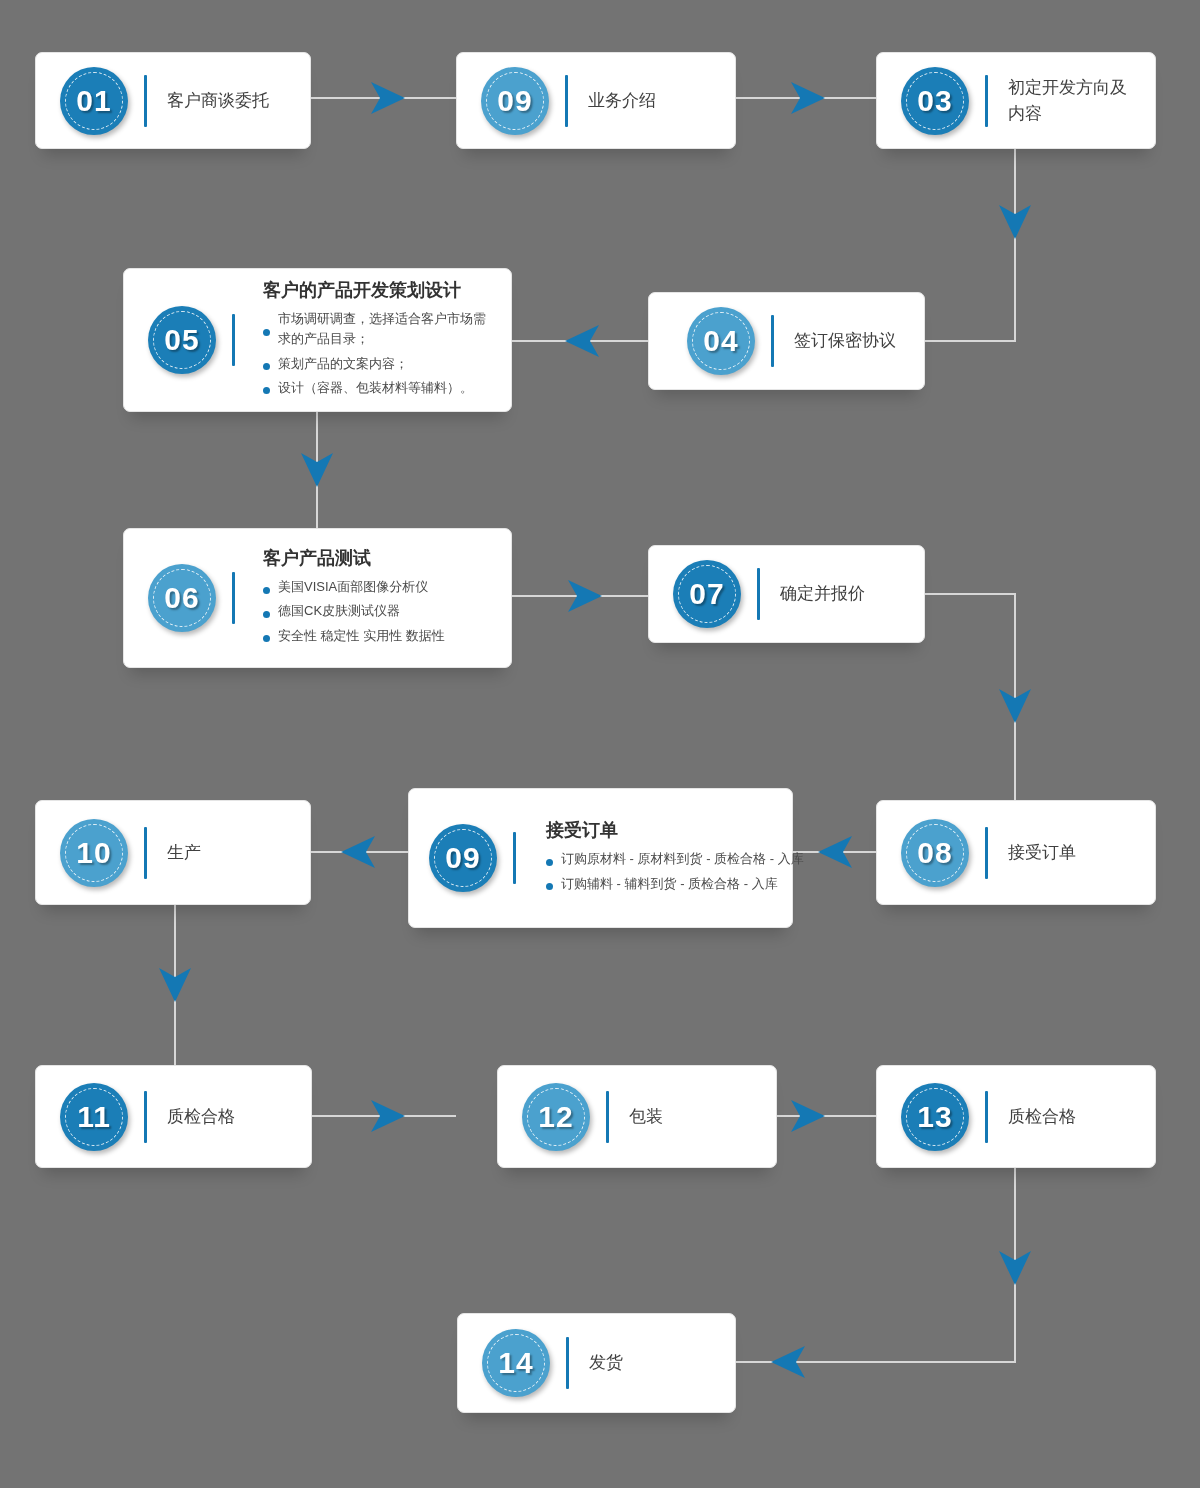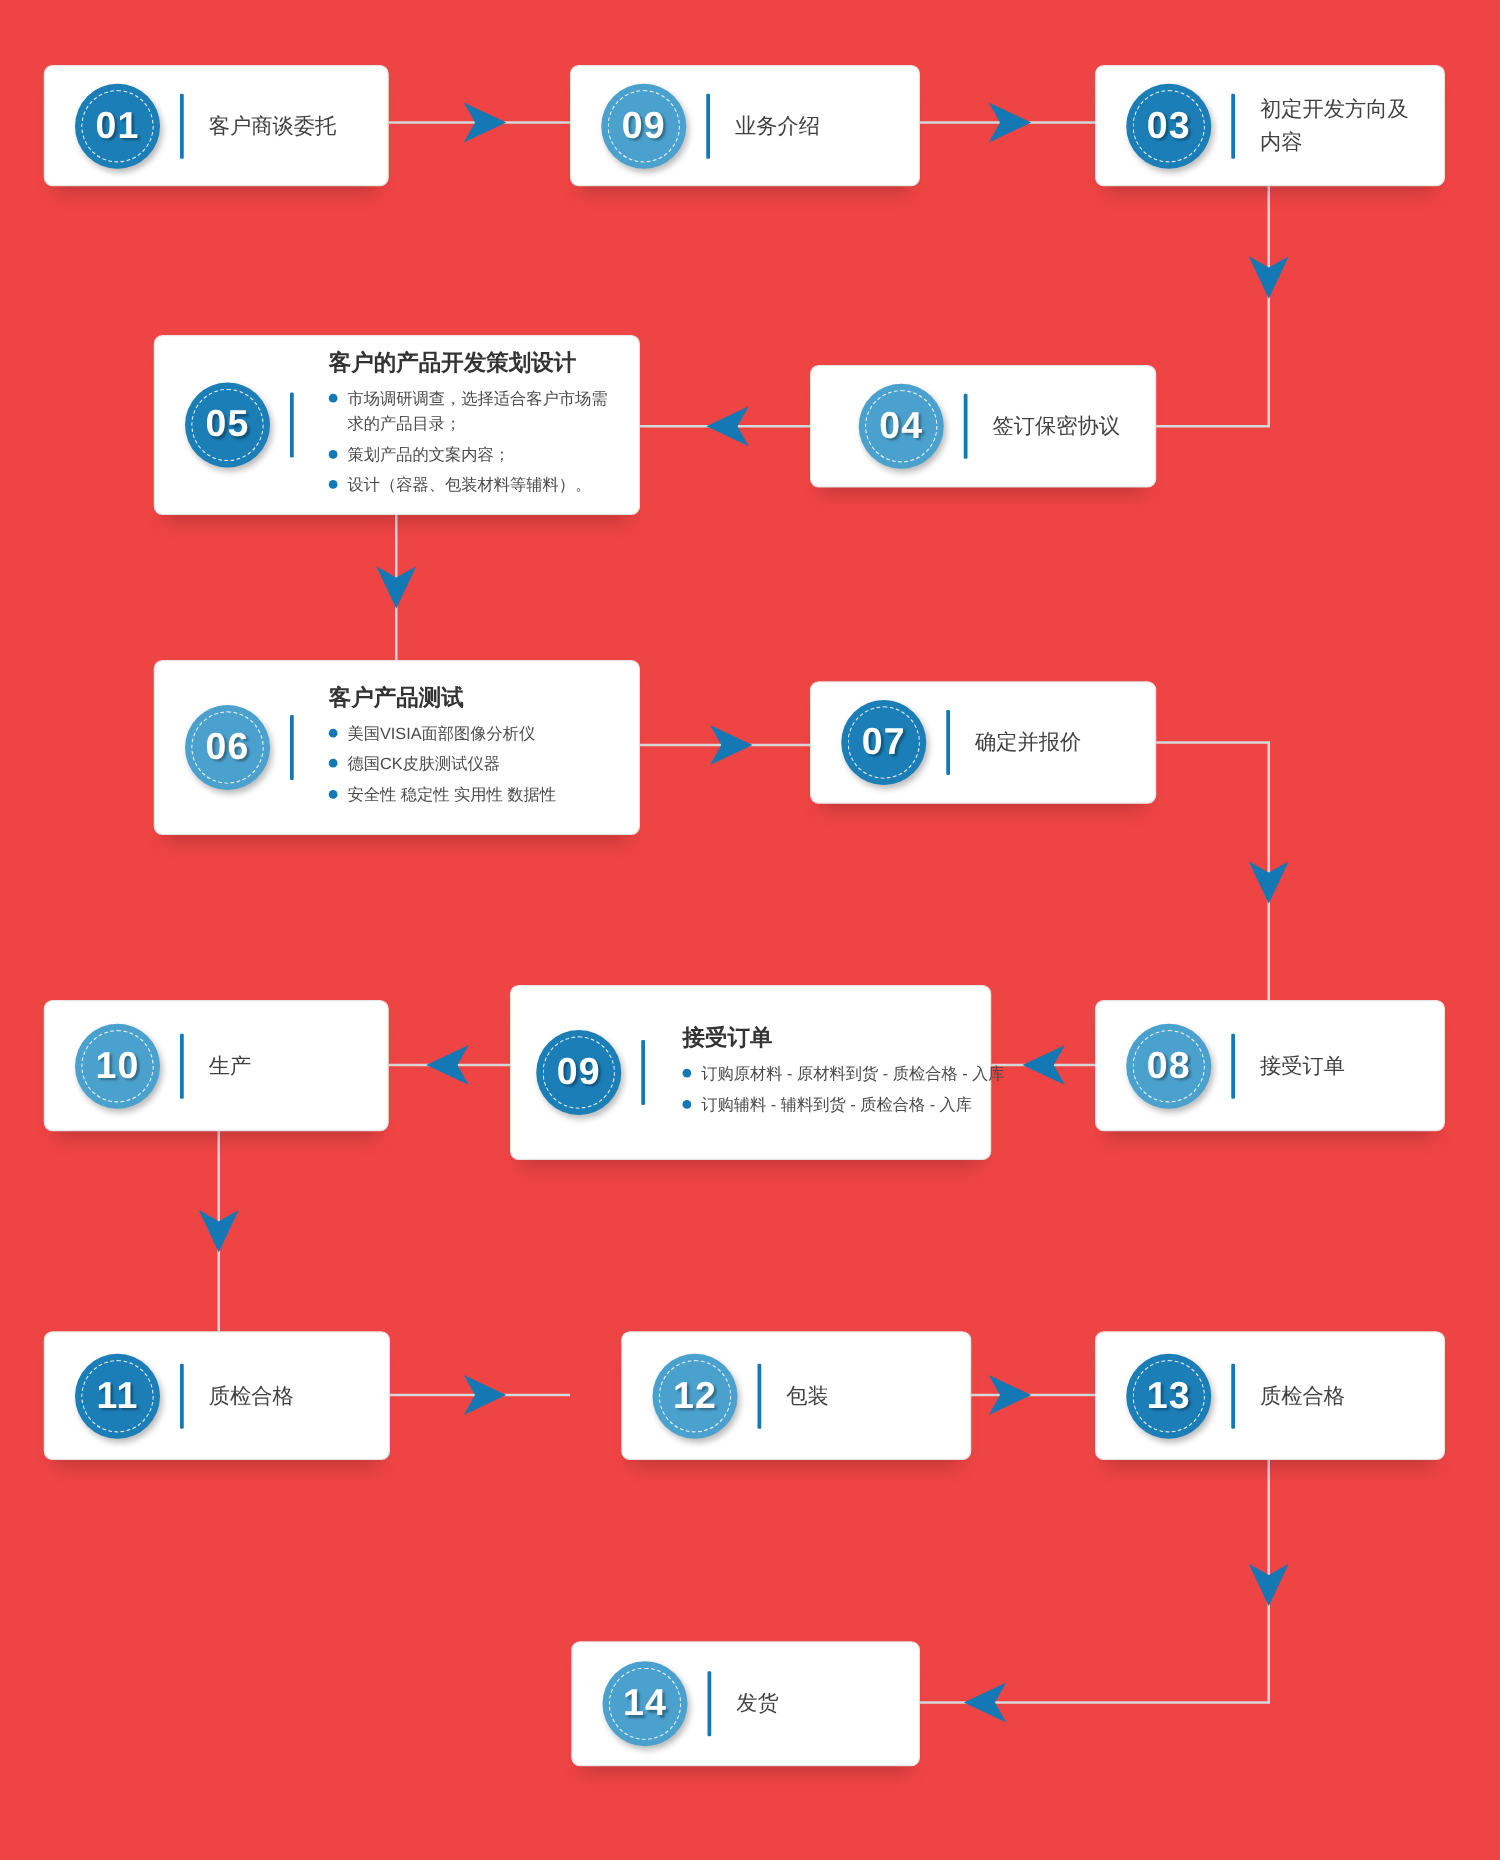--- a/index.html
+++ b/index.html
@@ -9,21 +9,21 @@
     --connector:#d7d7d7;
     --title-text:#333333;
     --label-text:#404040;
     --bullet-text:#4a4a4a;
     --card-border:#e5e5e5;
     --card-bg:#ffffff;
   }
   *{margin:0;padding:0;box-sizing:border-box;}
   html,body{background:#ffffff;}
   body{font-family:"Liberation Sans","DejaVu Sans",sans-serif;}
-  .stage{position:relative;width:1200px;height:1488px;background:#ef4444;overflow:hidden;}
+  .stage{position:relative;width:1200px;height:1488px;background:#737373;overflow:hidden;}
   .connectors{position:absolute;left:0;top:0;z-index:1;}
   .connectors .line{stroke:var(--connector);stroke-width:2;fill:none;}
   .connectors .arrow{fill:var(--accent);stroke:none;}
   .card{
     position:absolute;z-index:2;
     background:var(--card-bg);
     border:1px solid var(--card-border);
     border-radius:7px;
     box-shadow:0 14px 14px -8px rgba(0,0,0,0.18);
     display:flex;align-items:center;
@@ -53,21 +53,21 @@
   .label{
     margin-left:20px;color:var(--label-text);
     font-size:17px;line-height:1.5;padding-right:14px;
   }
   .content{margin-left:28px;flex:1;padding-right:4px;}
   .content .title{
     color:var(--title-text);font-size:18px;font-weight:bold;margin-bottom:7px;
   }
   ul.bullets{list-style:none;}
   ul.bullets li{
-    display:flex;align-items:flex-start;
+    display:flex;align-items:center;
     color:var(--bullet-text);font-size:13px;line-height:1.55;
     margin:4px 0;
   }
   ul.bullets .dot{
     flex:0 0 7px;width:7px;height:7px;border-radius:50%;
     background:var(--accent);margin:6px 8px 0 0;
   }
 </style>
 </head>
 <body>

